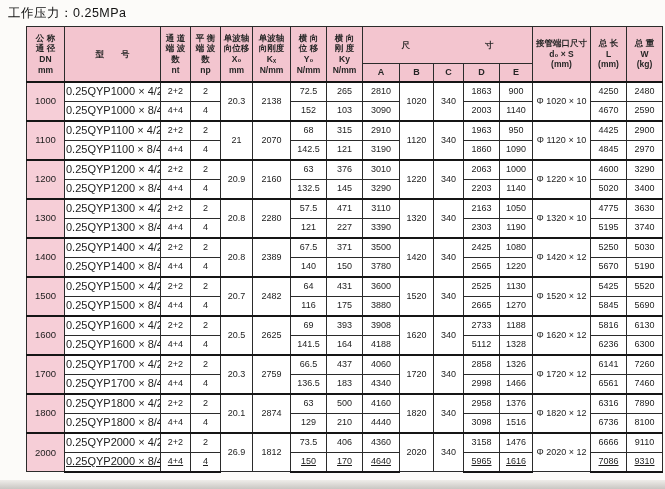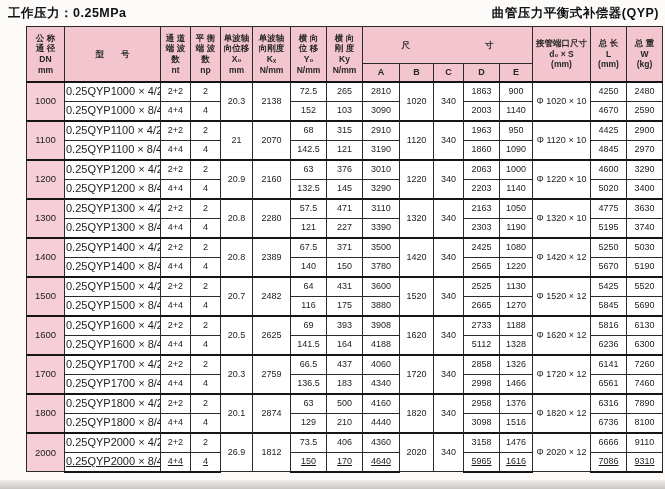--- a/index.html
+++ b/index.html
@@ -8,21 +8,21 @@
     background:#fcfbf9;
     font-family:"Liberation Sans","DejaVu Sans",sans-serif;
     color:#1c1c1c;
     position:relative;
   }
   .titlebar{
     display:flex;justify-content:space-between;align-items:baseline;
     padding:5px 6px 3px 8px;
   }
   .title-left,.title-right{
-    font-size:12.5px;font-weight:bold;color:#111;letter-spacing:0.5px;
+    font-size:12.5px;font-weight:normal;color:#111;letter-spacing:0.5px;
   }
   table{
     border-collapse:collapse;table-layout:fixed;
     width:636px;margin:1px 0 0 26px;
     border:1px solid #1f1f1f;
   }
   th,td{
     border:1px solid #2b2b2b;
     text-align:center;vertical-align:middle;
     padding:0 1px;
@@ -52,21 +52,20 @@
   .scan-edge{
     position:absolute;left:0;bottom:0;width:665px;height:9px;
     background:linear-gradient(to bottom,#efedea,#c9c6c2);
   }
 </style>
 </head>
 <body>
 
 <div class="titlebar">
   <span class="title-left">工作压力：0.25MPa</span>
-  <span class="title-right">曲管压力平衡式补偿器(QYP)</span>
 </div>
 
 <table>
   <colgroup>
     <col style="width:38px">
       <col style="width:96px">
       <col style="width:30px">
       <col style="width:30px">
     <col style="width:32px">
       <col style="width:38px">

